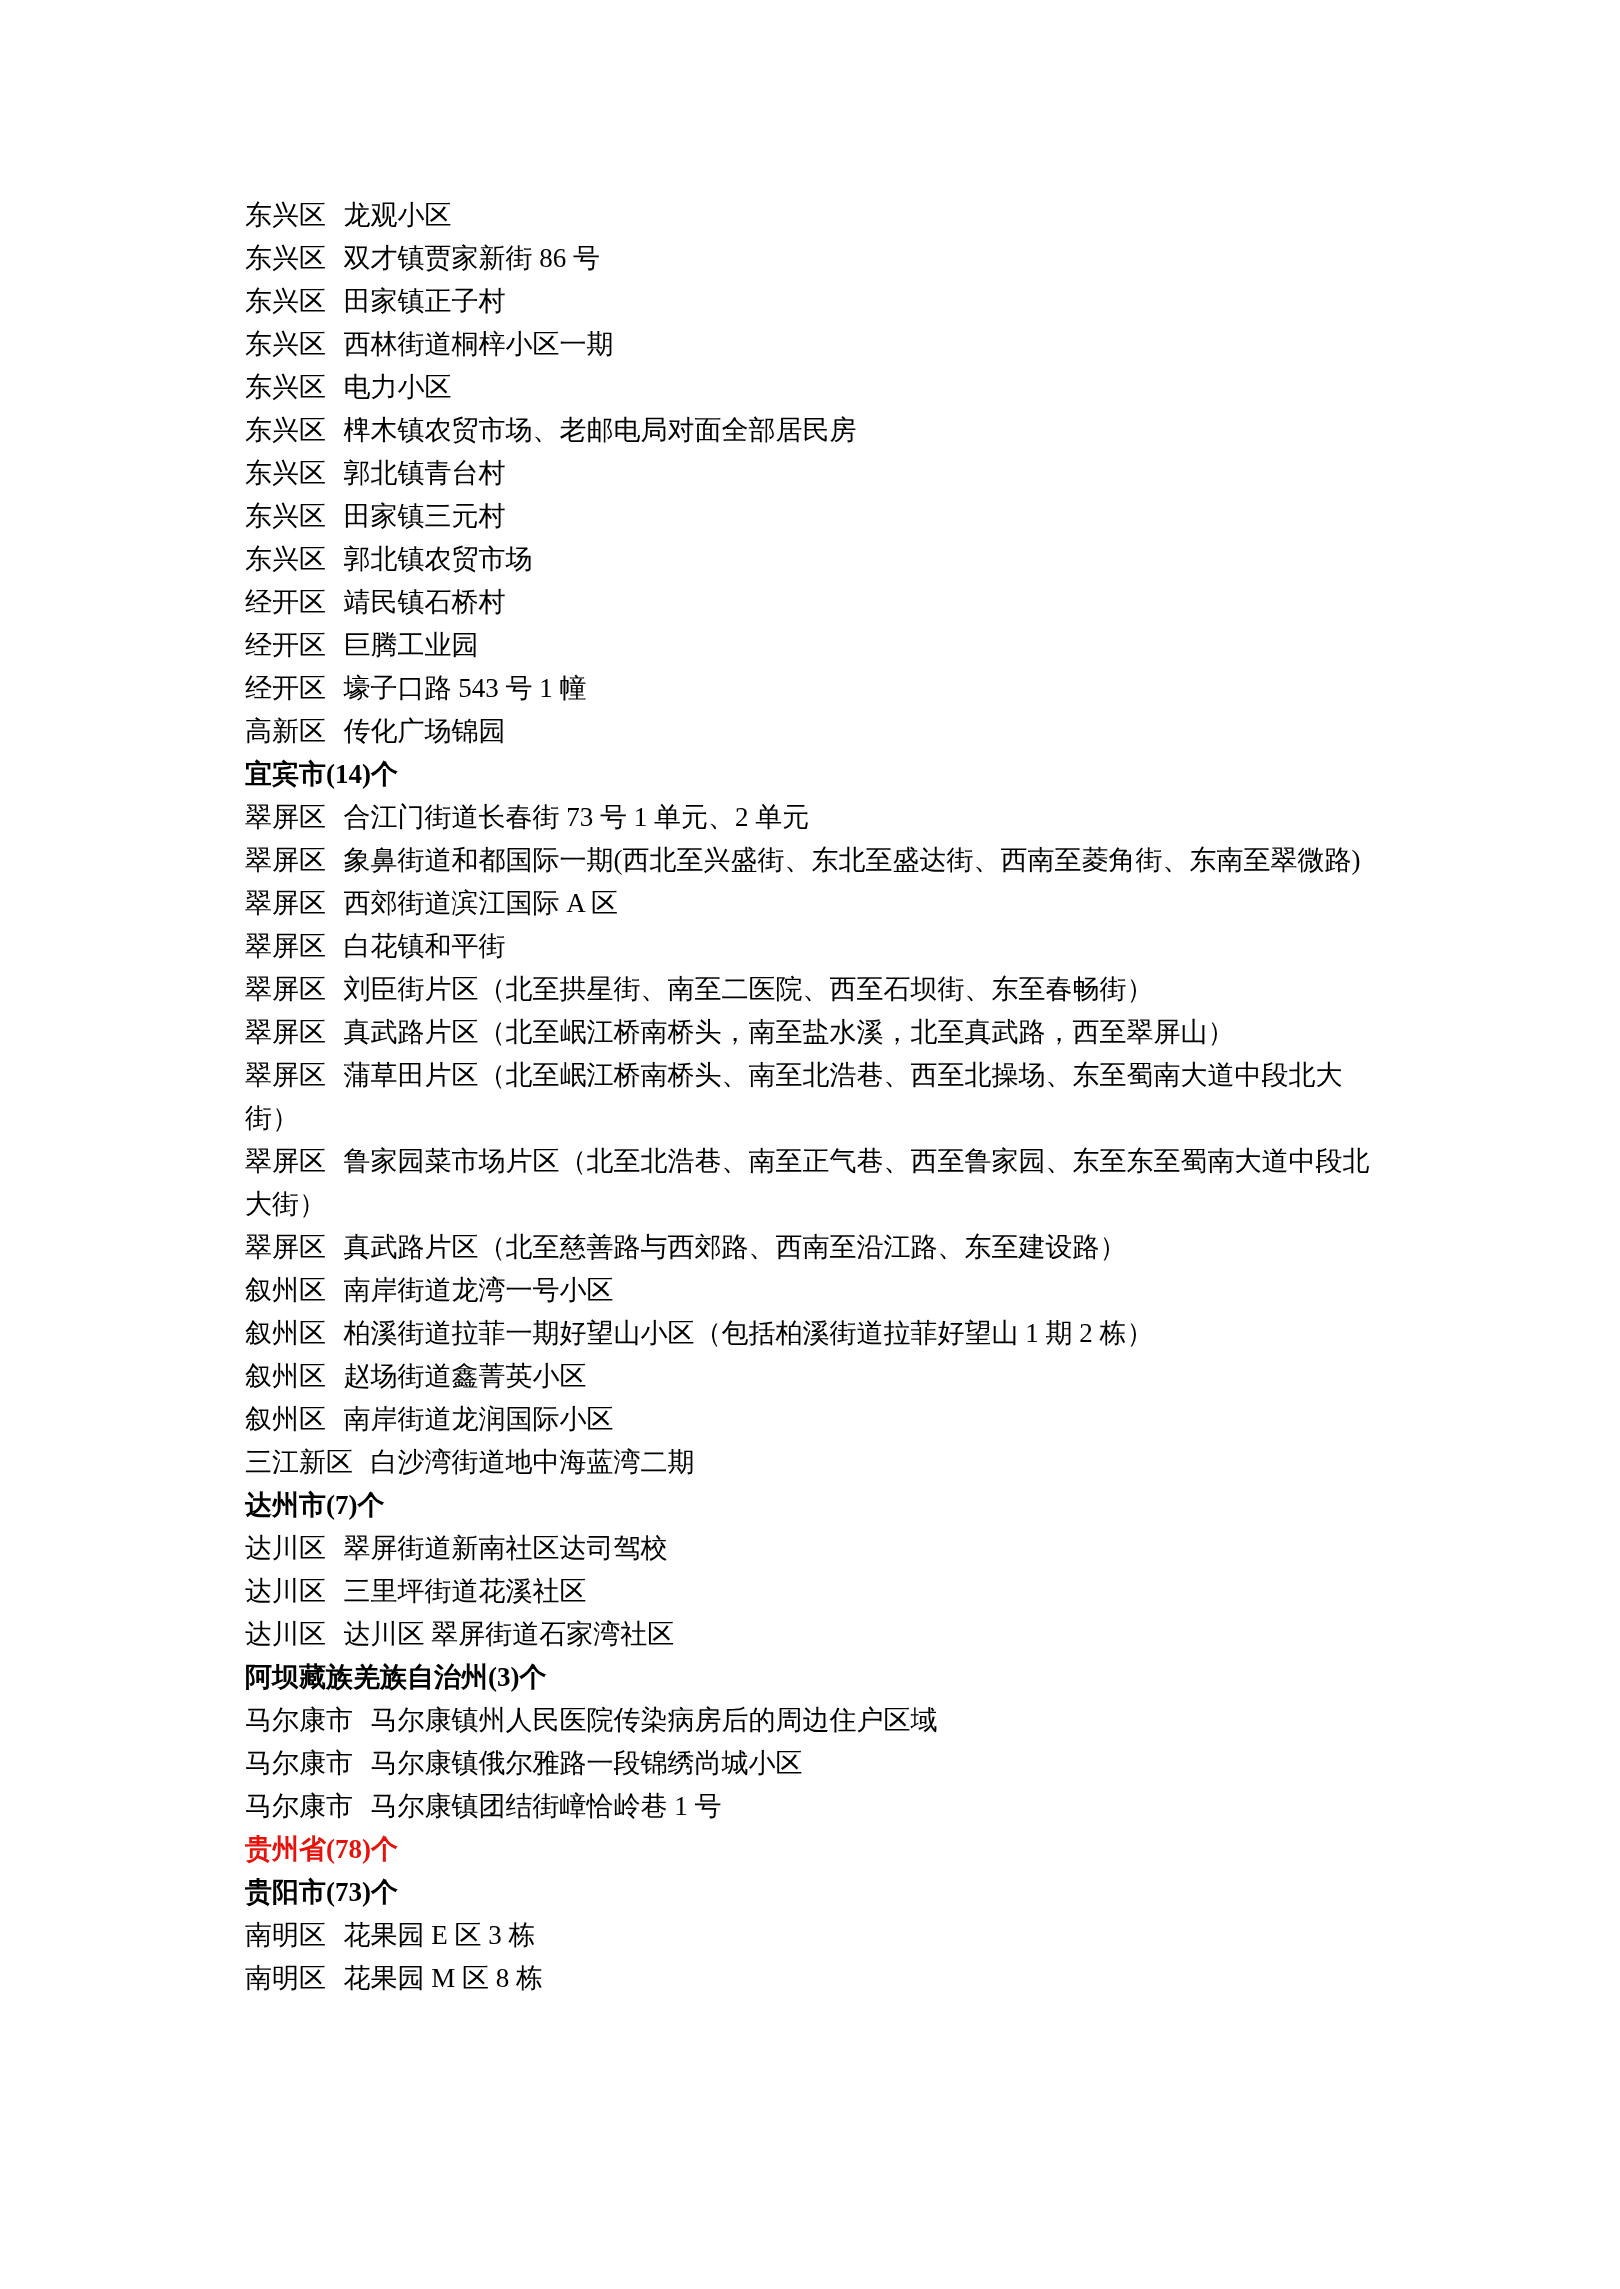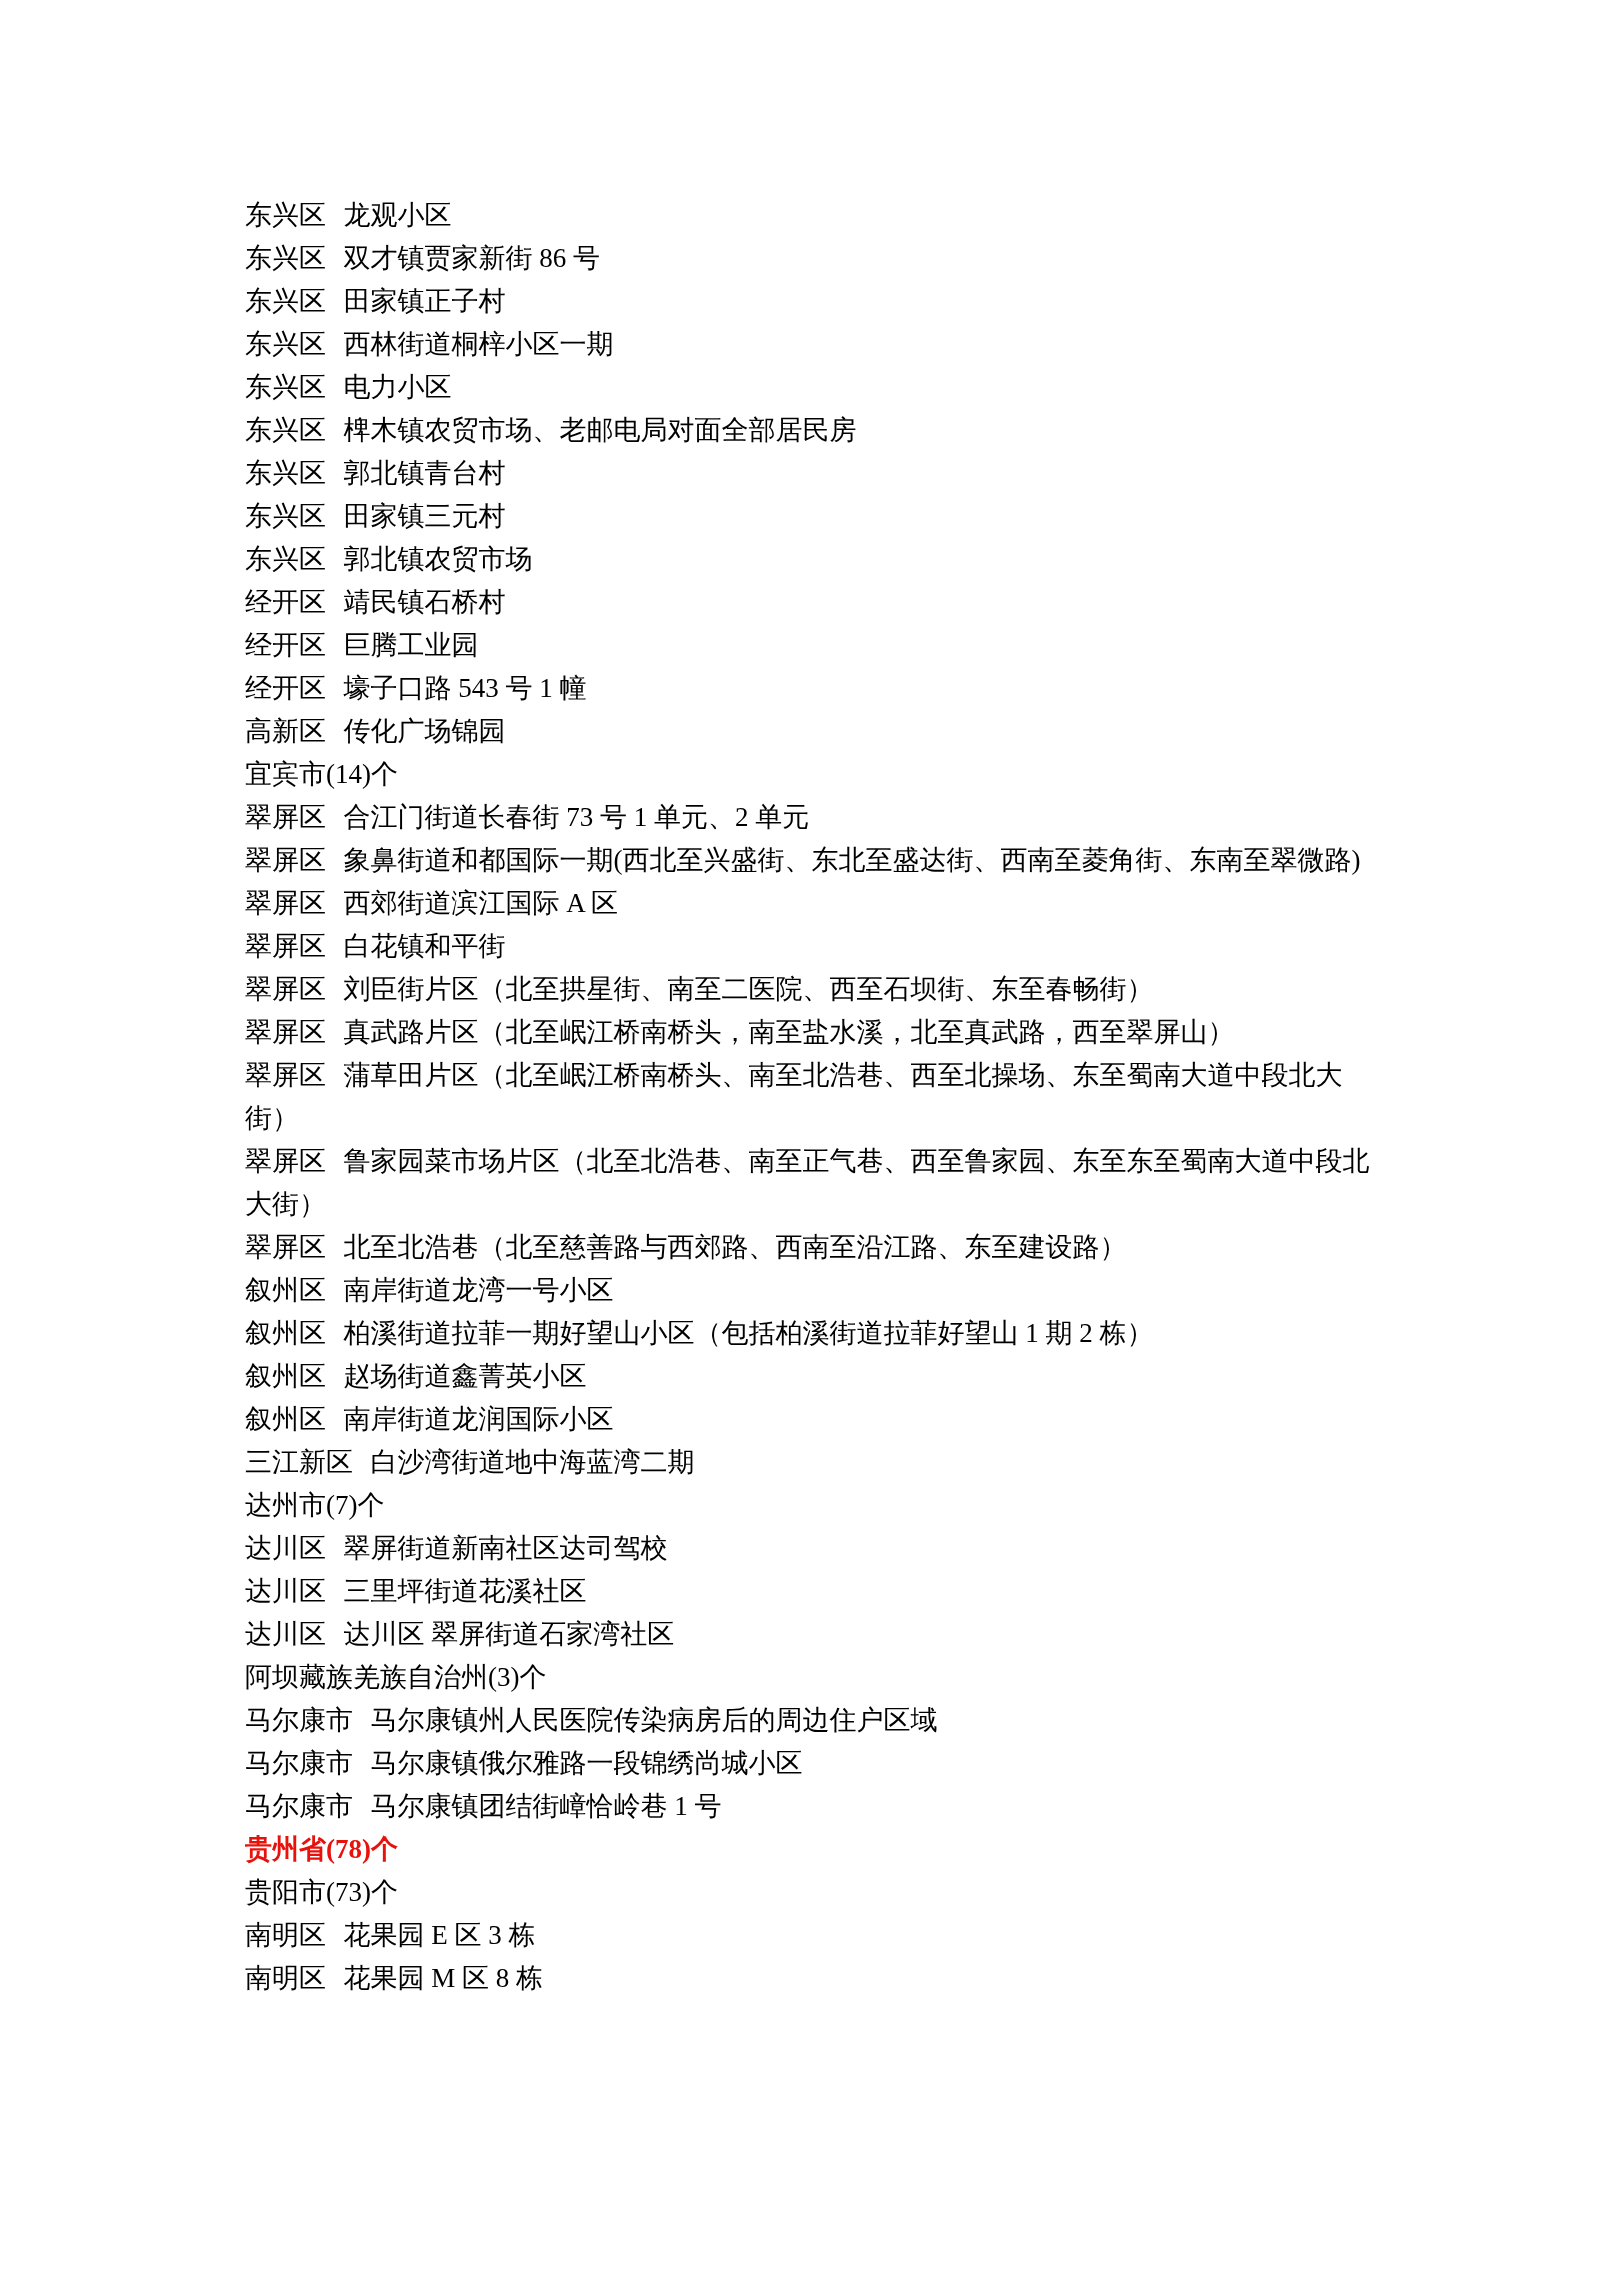--- a/index.html
+++ b/index.html
@@ -35,21 +35,21 @@
     text-align: left;
   }
   .line {
     margin: 0;
     padding: 0;
   }
   .line .address {
     margin-left: 17.6px;
   }
   .city-header {
-    font-weight: normal;
+    font-weight: bold;
   }
   .province-header {
     font-weight: bold;
     color: var(--accent-red, #e8120c);
   }
 </style>
 </head>
 <body style="background: rgb(255, 255, 255);">
 
 <div class="page">
@@ -69,21 +69,21 @@
       <p class="line entry"><span class="district">高新区</span><span class="address">传化广场锦园</span></p>
       <p class="line city-header">宜宾市(14)个</p>
       <p class="line entry"><span class="district">翠屏区</span><span class="address">合江门街道长春街 73 号 1 单元、2 单元</span></p>
       <p class="line entry"><span class="district">翠屏区</span><span class="address">象鼻街道和都国际一期(西北至兴盛街、东北至盛达街、西南至菱角街、东南至翠微路)</span></p>
       <p class="line entry"><span class="district">翠屏区</span><span class="address">西郊街道滨江国际 A 区</span></p>
       <p class="line entry"><span class="district">翠屏区</span><span class="address">白花镇和平街</span></p>
       <p class="line entry"><span class="district">翠屏区</span><span class="address">刘臣街片区（北至拱星街、南至二医院、西至石坝街、东至春畅街）</span></p>
       <p class="line entry"><span class="district">翠屏区</span><span class="address">真武路片区（北至岷江桥南桥头，南至盐水溪，北至真武路，西至翠屏山）</span></p>
       <p class="line entry"><span class="district">翠屏区</span><span class="address">蒲草田片区（北至岷江桥南桥头、南至北浩巷、西至北操场、东至蜀南大道中段北大街）</span></p>
       <p class="line entry"><span class="district">翠屏区</span><span class="address">鲁家园菜市场片区（北至北浩巷、南至正气巷、西至鲁家园、东至东至蜀南大道中段北大街）</span></p>
-      <p class="line entry"><span class="district">翠屏区</span><span class="address">北至北浩巷（北至慈善路与西郊路、西南至沿江路、东至建设路）</span></p>
+      <p class="line entry"><span class="district">翠屏区</span><span class="address">真武路片区（北至慈善路与西郊路、西南至沿江路、东至建设路）</span></p>
       <p class="line entry"><span class="district">叙州区</span><span class="address">南岸街道龙湾一号小区</span></p>
       <p class="line entry"><span class="district">叙州区</span><span class="address">柏溪街道拉菲一期好望山小区（包括柏溪街道拉菲好望山 1 期 2 栋）</span></p>
       <p class="line entry"><span class="district">叙州区</span><span class="address">赵场街道鑫菁英小区</span></p>
       <p class="line entry"><span class="district">叙州区</span><span class="address">南岸街道龙润国际小区</span></p>
       <p class="line entry"><span class="district">三江新区</span><span class="address">白沙湾街道地中海蓝湾二期</span></p>
       <p class="line city-header">达州市(7)个</p>
       <p class="line entry"><span class="district">达川区</span><span class="address">翠屏街道新南社区达司驾校</span></p>
       <p class="line entry"><span class="district">达川区</span><span class="address">三里坪街道花溪社区</span></p>
       <p class="line entry"><span class="district">达川区</span><span class="address">达川区 翠屏街道石家湾社区</span></p>
       <p class="line city-header">阿坝藏族羌族自治州(3)个</p>

